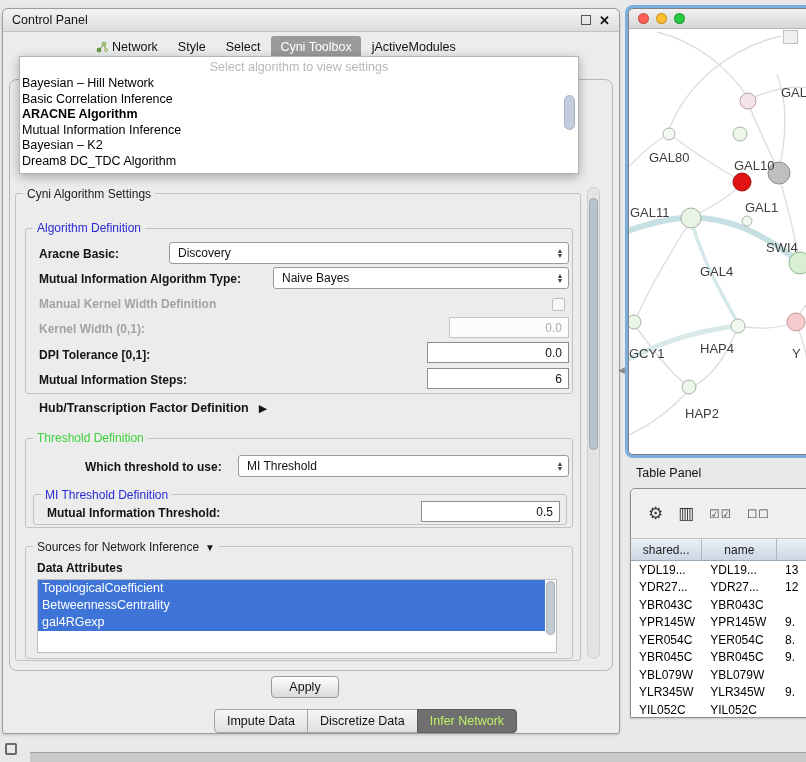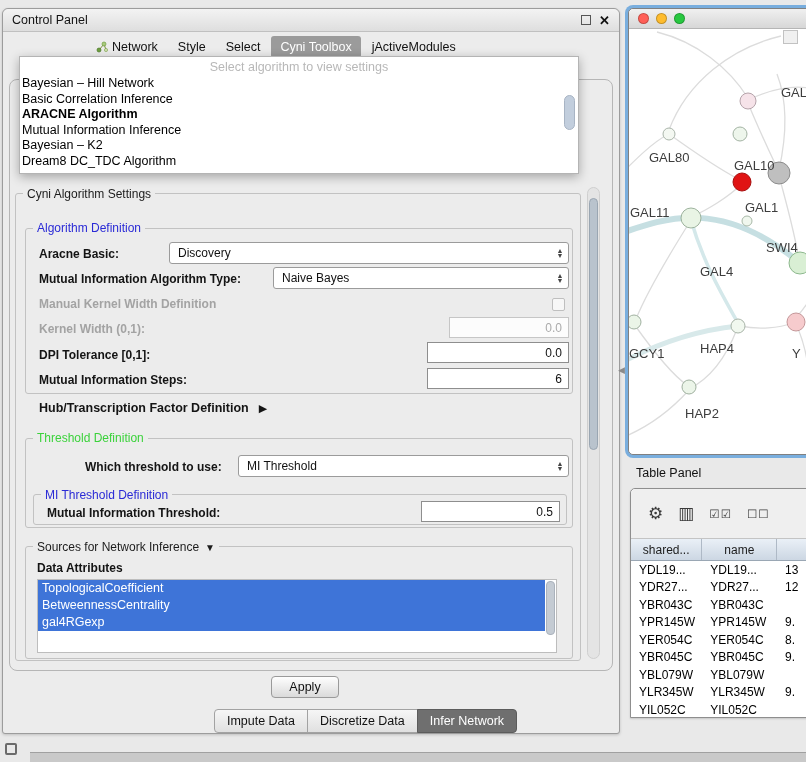--- a/index.html
+++ b/index.html
@@ -45,21 +45,21 @@
   #attr-list{position:absolute;left:34px;top:570px;width:520px;height:74px;background:#fff;border:1px solid #bdbdbd;overflow:hidden}
   .attr-item{height:17px;line-height:17px;padding-left:4px;color:#fff;font-size:12.5px;width:calc(100% - 11px);white-space:nowrap}
   #attr-scroll{position:absolute;right:1px;top:1px;width:9px;height:54px;background:#c4cbd3;border:1px solid #aab2bc;border-radius:4px}
 
   #apply-btn{position:absolute;left:268px;top:667px;width:68px;height:22px;border:1px solid #9a9a9a;border-radius:4px;background:linear-gradient(#fefefe,#dadada);font-size:12.5px;display:flex;align-items:center;justify-content:center;color:#111}
 
   #bottom-tabs{position:absolute;left:0;top:700px;width:726px;display:flex;justify-content:center}
   .btab{border:1px solid #a2a2a2;background:linear-gradient(#f6f6f6,#e0e0e0);padding:4px 12px;font-size:12.5px;margin-left:-1px;white-space:nowrap;color:#111}
   .btab:first-child{border-radius:4px 0 0 4px}
   .btab:last-child{border-radius:0 4px 4px 0}
-  .btab.active{background:#6f6f6f;color:#ffffff;border-color:#5c5c5c}
+  .btab.active{background:#6f6f6f;color:#bef264;border-color:#5c5c5c}
 
   #algo-dropdown{position:absolute;left:16px;top:47px;width:560px;height:118px;background:#fff;border:1px solid #b4b4b4;box-shadow:0 3px 10px rgba(0,0,0,.3);z-index:30;padding-top:2px}
   .dd-placeholder{text-align:center;color:#b8b8b8;font-size:12.5px;height:17px;line-height:17px}
   .dd-item{font-size:12.5px;height:15.5px;line-height:15.5px;padding-left:2px;color:#000;white-space:nowrap}
   .dd-item.selected{font-weight:bold}
   #dd-scroll{position:absolute;right:3px;top:38px;width:11px;height:35px;background:#c2cedd;border:1px solid #a8b4c4;border-radius:6px}
 
   #splitter-arrow{position:absolute;left:615px;top:356px;font-size:9px;color:#8a8a8a}
 
   

